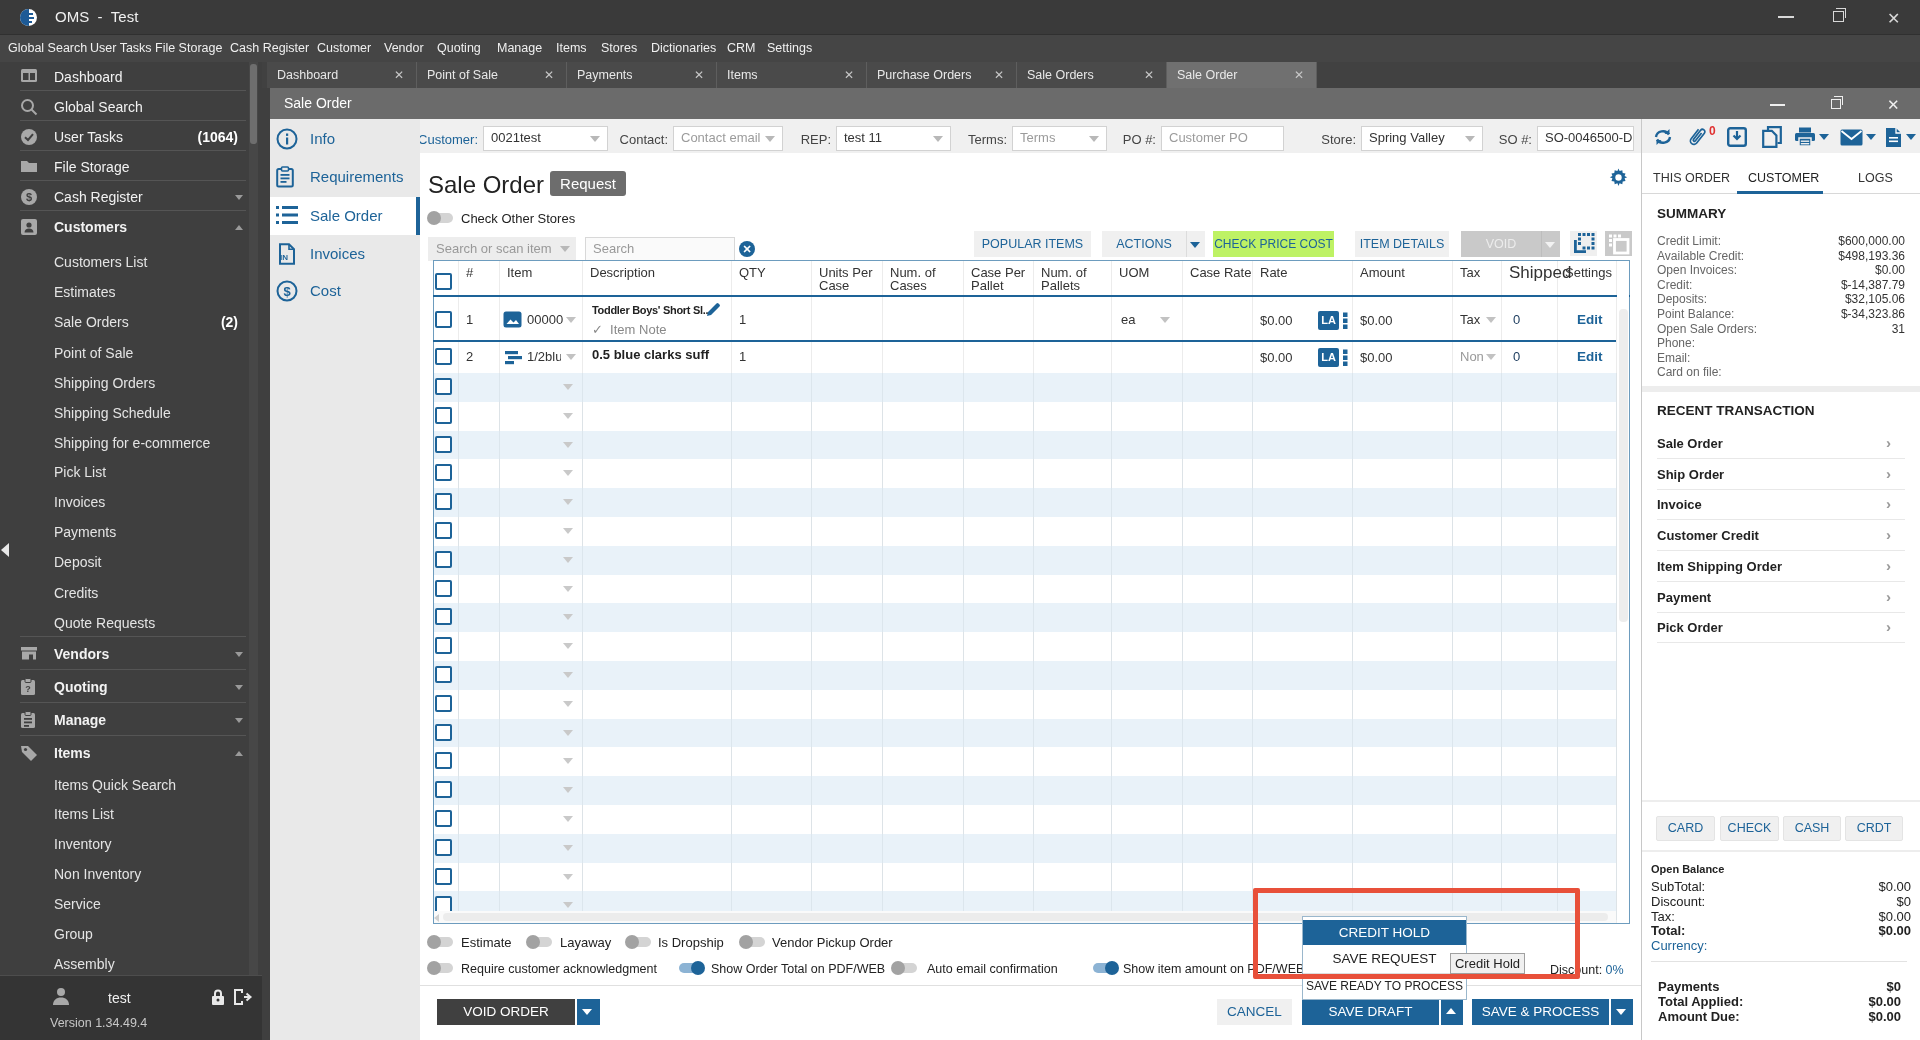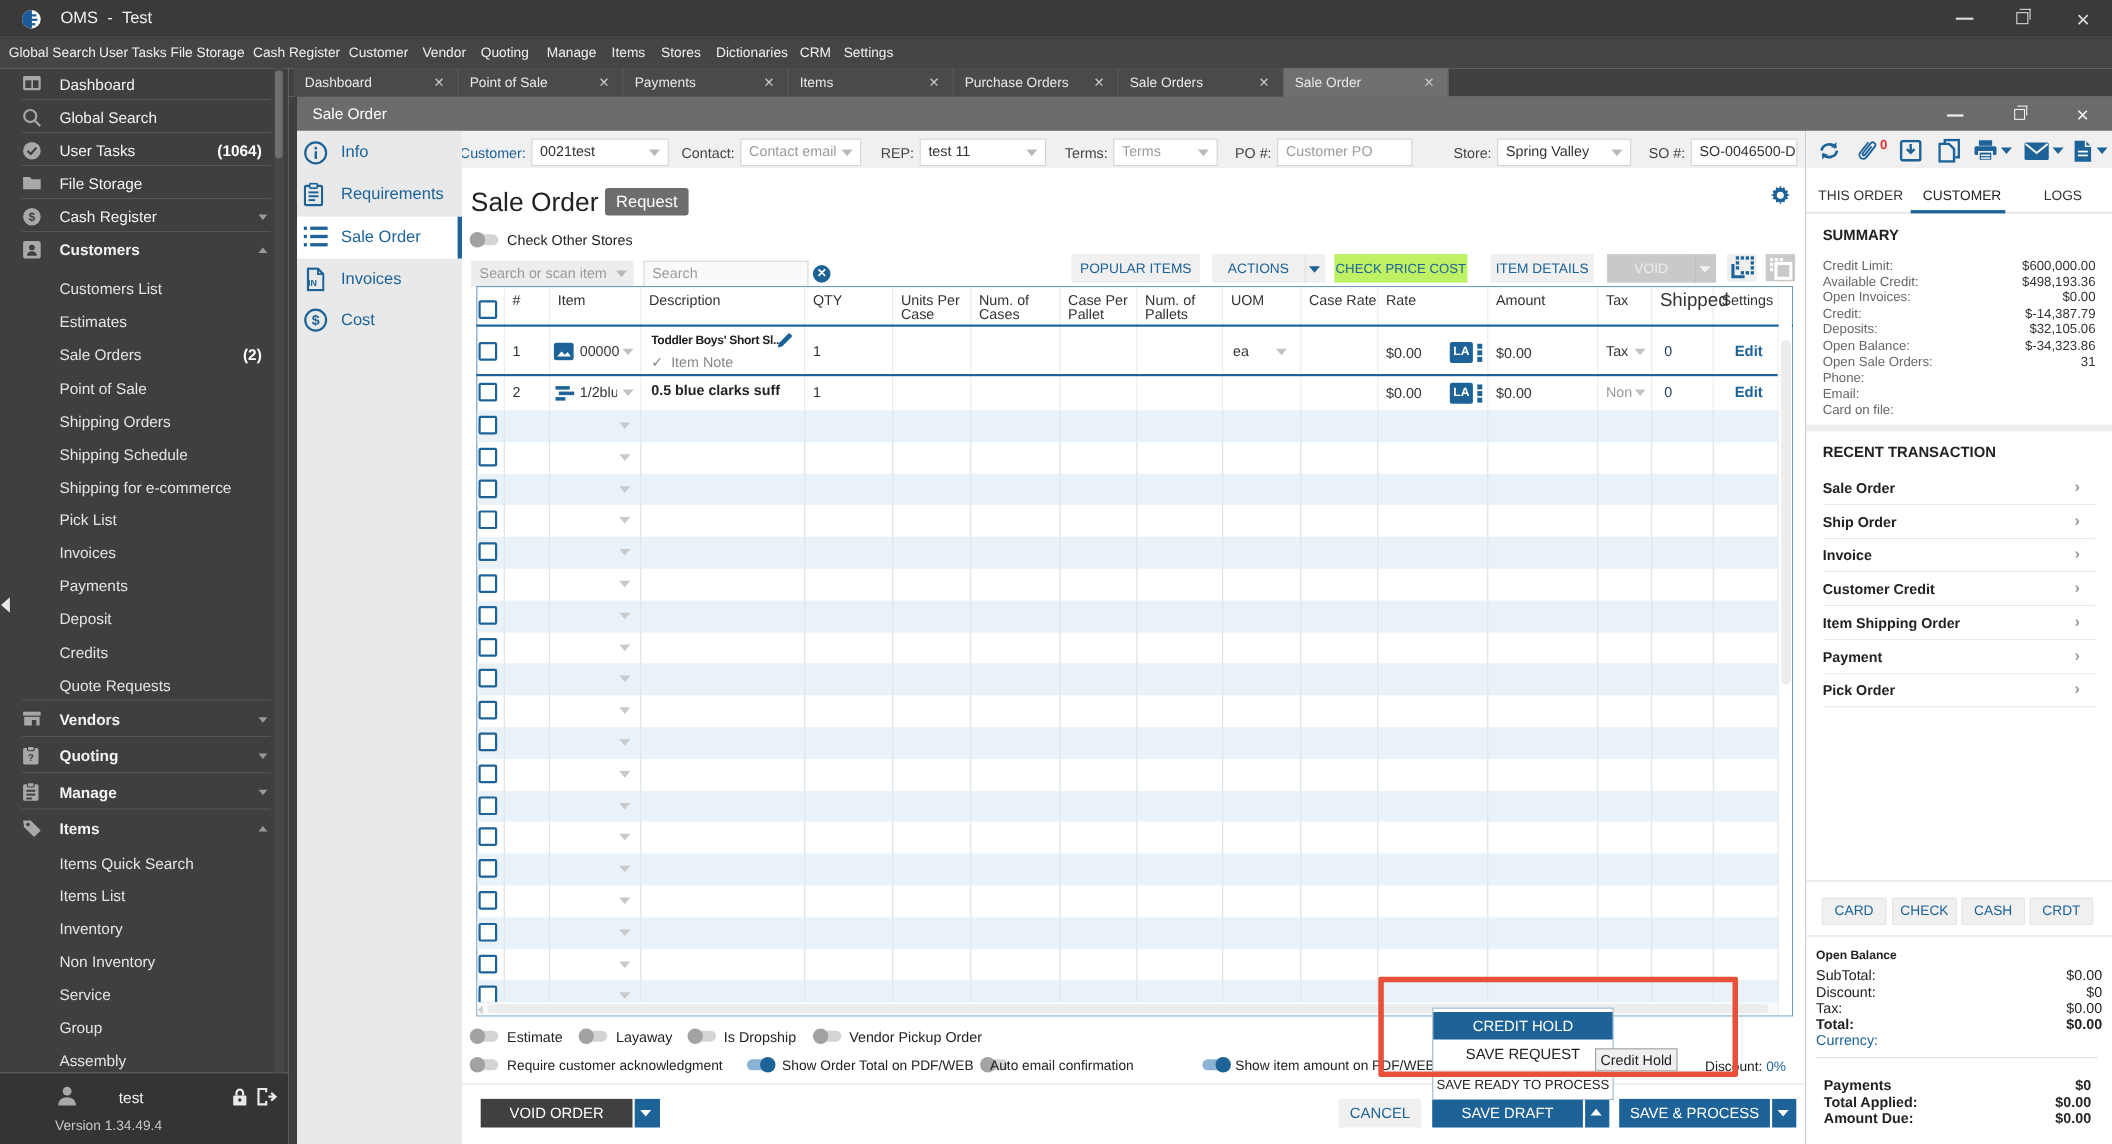--- a/index.html
+++ b/index.html
@@ -252,21 +252,21 @@
 <div style="position:absolute;left:1657px;top:234px;color:#666;font-size:12px;">Credit Limit:</div>
 <div style="position:absolute;left:1750px;top:234px;width:155px;text-align:right;color:#333;font-size:12px;">$600,000.00</div>
 <div style="position:absolute;left:1657px;top:248.6px;color:#666;font-size:12px;">Available Credit:</div>
 <div style="position:absolute;left:1750px;top:248.6px;width:155px;text-align:right;color:#333;font-size:12px;">$498,193.36</div>
 <div style="position:absolute;left:1657px;top:263.2px;color:#666;font-size:12px;">Open Invoices:</div>
 <div style="position:absolute;left:1750px;top:263.2px;width:155px;text-align:right;color:#333;font-size:12px;">$0.00</div>
 <div style="position:absolute;left:1657px;top:277.8px;color:#666;font-size:12px;">Credit:</div>
 <div style="position:absolute;left:1750px;top:277.8px;width:155px;text-align:right;color:#333;font-size:12px;">$-14,387.79</div>
 <div style="position:absolute;left:1657px;top:292.40000000000003px;color:#666;font-size:12px;">Deposits:</div>
 <div style="position:absolute;left:1750px;top:292.40000000000003px;width:155px;text-align:right;color:#333;font-size:12px;">$32,105.06</div>
-<div style="position:absolute;left:1657px;top:307.00000000000006px;color:#666;font-size:12px;">Open Balance:</div>
+<div style="position:absolute;left:1657px;top:307.00000000000006px;color:#666;font-size:12px;">Point Balance:</div>
 <div style="position:absolute;left:1750px;top:307.00000000000006px;width:155px;text-align:right;color:#333;font-size:12px;">$-34,323.86</div>
 <div style="position:absolute;left:1657px;top:321.6000000000001px;color:#666;font-size:12px;">Open Sale Orders:</div>
 <div style="position:absolute;left:1750px;top:321.6000000000001px;width:155px;text-align:right;color:#333;font-size:12px;">31</div>
 <div style="position:absolute;left:1657px;top:336.2000000000001px;color:#666;font-size:12px;">Phone:</div>
 <div style="position:absolute;left:1657px;top:350.8000000000001px;color:#666;font-size:12px;">Email:</div>
 <div style="position:absolute;left:1657px;top:365.40000000000015px;color:#666;font-size:12px;">Card on file:</div>
 <div style="position:absolute;left:1642px;top:386px;width:278px;height:6px;background:#ededed;"></div>
 <div style="position:absolute;left:1657px;top:403px;color:#222;font-size:13.5px;font-weight:700;">RECENT TRANSACTION</div>
 <div style="position:absolute;left:1657px;top:436px;color:#222;font-size:13px;font-weight:700;">Sale Order</div>
 <div style="position:absolute;left:1886px;top:434px;color:#999;font-size:15px;font-weight:700;">›</div>
@@ -575,21 +575,21 @@
 <div style="position:absolute;left:739px;top:935px;width:14px;height:14px;border-radius:50%;background:#a2a2a2;"></div>
 <div style="position:absolute;left:772px;top:935px;color:#222;font-size:13px;white-space:nowrap;">Vendor Pickup Order</div>
 <div style="position:absolute;left:428px;top:963px;width:25px;height:10px;border-radius:5px;background:#d4d4d4;"></div>
 <div style="position:absolute;left:427px;top:961px;width:14px;height:14px;border-radius:50%;background:#a2a2a2;"></div>
 <div style="position:absolute;left:461px;top:962px;color:#222;font-size:12.5px;white-space:nowrap;">Require customer acknowledgment</div>
 <div style="position:absolute;left:679px;top:963px;width:25px;height:10px;border-radius:5px;background:#8cb3d4;"></div>
 <div style="position:absolute;left:691px;top:961px;width:14px;height:14px;border-radius:50%;background:#1d6398;"></div>
 <div style="position:absolute;left:711px;top:962px;color:#222;font-size:12.5px;white-space:nowrap;">Show Order Total on PDF/WEB</div>
 <div style="position:absolute;left:892px;top:963px;width:25px;height:10px;border-radius:5px;background:#d4d4d4;"></div>
 <div style="position:absolute;left:891px;top:961px;width:14px;height:14px;border-radius:50%;background:#a2a2a2;"></div>
-<div style="position:absolute;left:900px;top:962px;color:#222;font-size:12.5px;white-space:nowrap;">Auto email confirmation</div>
+<div style="position:absolute;left:927px;top:962px;color:#222;font-size:12.5px;white-space:nowrap;">Auto email confirmation</div>
 <div style="position:absolute;left:1093px;top:963px;width:25px;height:10px;border-radius:5px;background:#8cb3d4;"></div>
 <div style="position:absolute;left:1105px;top:961px;width:14px;height:14px;border-radius:50%;background:#1d6398;"></div>
 <div style="position:absolute;left:1123px;top:962px;color:#222;font-size:12.5px;white-space:nowrap;">Show item amount on PDF/WEB</div>
 <div style="position:absolute;left:1550px;top:951px;color:#222;font-size:12.5px;white-space:nowrap;margin-top:12px;">Discount: <span style="color:#1d6398;">0%</span></div>
 <div style="position:absolute;left:420px;top:985px;width:1221px;height:1px;background:#e0e0e0;"></div>
 <div style="position:absolute;left:437px;top:999px;width:138px;height:26px;background:#404040;color:#fff;font-size:13.5px;text-align:center;line-height:26px;">VOID ORDER</div>
 <div style="position:absolute;left:577px;top:999px;width:23px;height:26px;background:#1d6398;"></div>
 <div style="position:absolute;left:582px;top:1009px;width:0;height:0;border-left:5px solid transparent;border-right:5px solid transparent;border-top:6px solid #fff;"></div>
 <div style="position:absolute;left:1217px;top:999px;width:75px;height:26px;background:#f0f0f0;color:#1d6398;font-size:13.5px;text-align:center;line-height:26px;">CANCEL</div>
 <div style="position:absolute;left:1302px;top:999px;width:137px;height:26px;background:#1d6398;color:#fff;font-size:13.5px;text-align:center;line-height:26px;">SAVE DRAFT</div>

